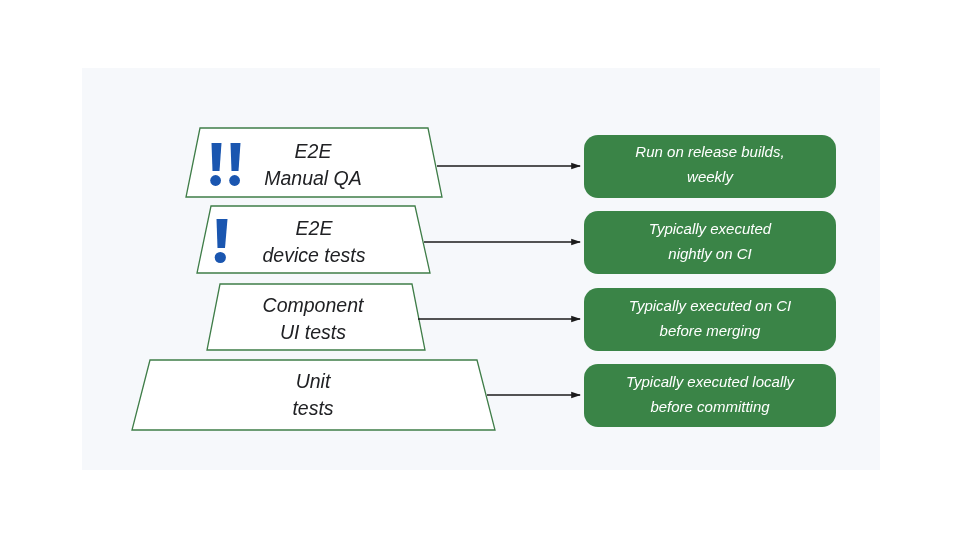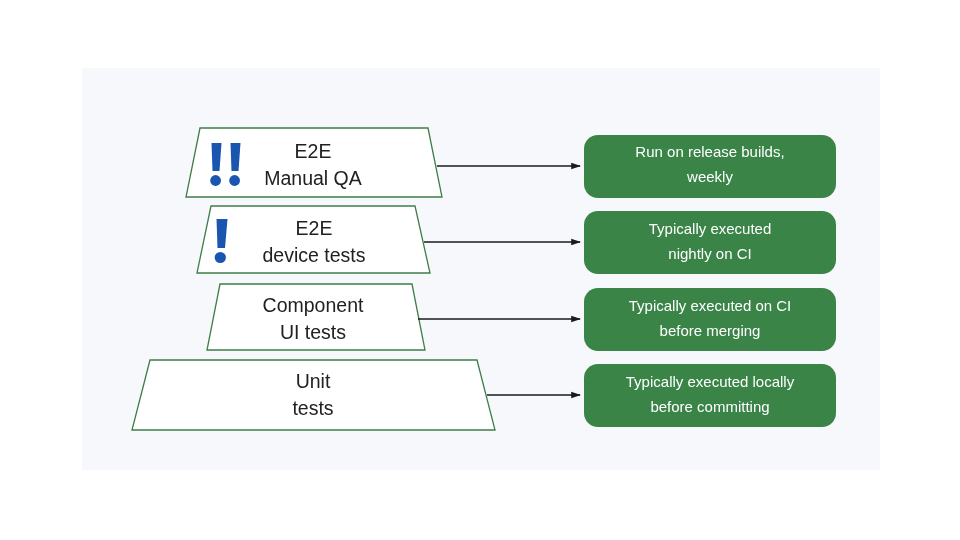--- a/index.html
+++ b/index.html
@@ -11,20 +11,21 @@
     width: 960px;
     height: 540px;
     overflow: hidden;
     font-family: "Liberation Sans", sans-serif;
   }
   #stage {
     position: relative;
     width: 960px;
     height: 408px;
     background: #ffffff;
+    font-style: italic;
   }
   #panel {
     position: absolute;
     left: 82px;
     top: 68px;
     width: 798px;
     height: 402px;
     background: #f6f8fb;
   }
   svg.diagram {

